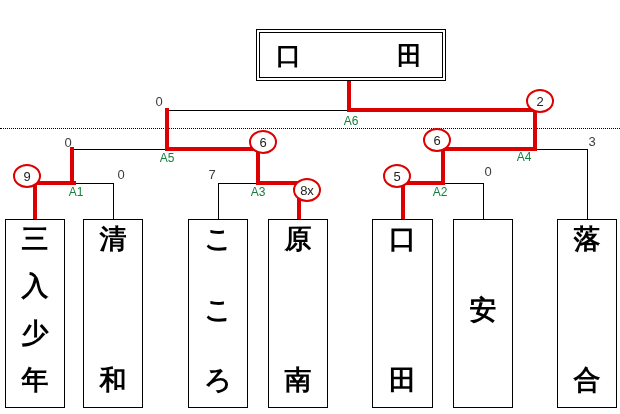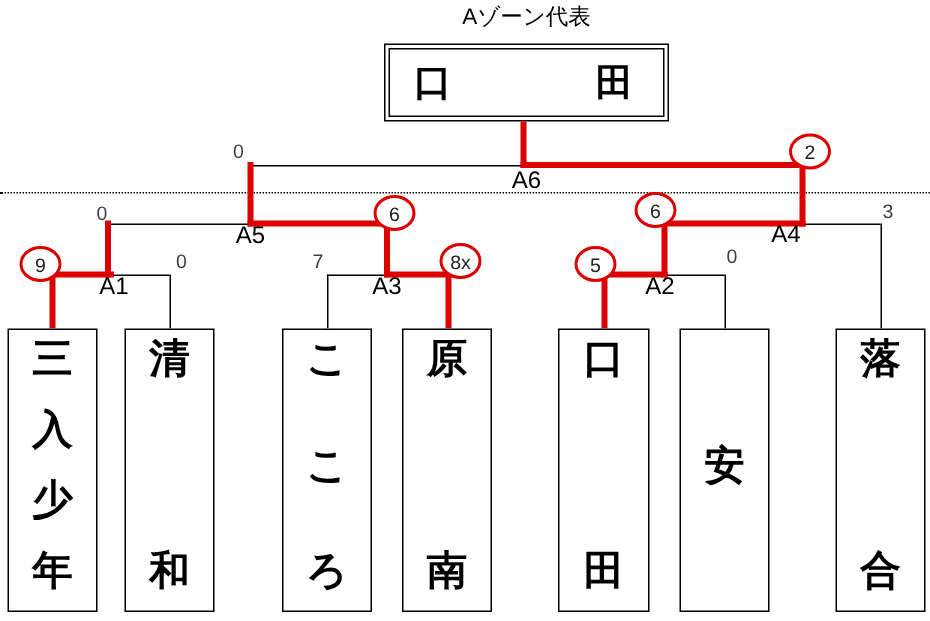--- a/index.html
+++ b/index.html
@@ -33,37 +33,36 @@
     font-size:13px; color:#3d3d3d; white-space:nowrap; line-height:1;
   }
   .score.circled {
     min-width:20px; height:20px; padding:0 2px;
     border:2px solid var(--red,#dd0000); border-radius:50%;
     display:flex; align-items:center; justify-content:center;
     background:#fff; color:#222; font-size:13px;
   }
   .mlabel {
     position:absolute; transform:translate(-50%,-50%);
-    font-size:16px; color:#000000; line-height:1;
+    font-size:12px; color:#15803d; line-height:1;
   }
   .team {
     position:absolute; top:219px; height:189px;
     border:1px solid #000; box-sizing:border-box; background:#fff;
     display:flex; flex-direction:column; justify-content:space-between;
     align-items:center; padding:6px 0 13px;
     font-weight:bold; font-size:27px; color:#000; line-height:1;
   }
   .team.single { justify-content:center; }
 </style>
 </head>
 <body>
 
 <div class="stage">
 
-  <div class="title">Aゾーン代表</div>
   <div class="champ-box">
     <div class="champ-inner">
       <span>口</span>
       <span>田</span>
     </div>
   </div>
 
   <div class="dotted"></div>
 
   <div class="ln k" style="left:74px;top:183px;width:39px;height:1px"></div>
@@ -91,21 +90,21 @@
   <div class="ln r" style="left:441px;top:147px;width:96px;height:4px"></div>
   <div class="ln r" style="left:533px;top:108px;width:4px;height:43px"></div>
   <div class="ln r" style="left:347px;top:108px;width:190px;height:4px"></div>
   <div class="ln r" style="left:347px;top:81px;width:4px;height:31px"></div>
 
   <span class="score circled" style="left:27px;top:176px">9</span>
   <span class="score" style="left:121px;top:174px">0</span>
   <span class="score circled" style="left:397px;top:176px">5</span>
   <span class="score" style="left:488px;top:171px">0</span>
   <span class="score" style="left:212px;top:174px">7</span>
-  <span class="score circled" style="left:307px;top:174px">8x</span>
+  <span class="score circled" style="left:307px;top:190px">8x</span>
   <span class="score circled" style="left:437px;top:140px">6</span>
   <span class="score" style="left:592px;top:141px">3</span>
   <span class="score" style="left:68px;top:142px">0</span>
   <span class="score circled" style="left:263px;top:142px">6</span>
   <span class="score" style="left:159px;top:101px">0</span>
   <span class="score circled" style="left:540px;top:101px">2</span>
 
   <span class="mlabel" style="left:76px;top:192px">A1</span>
   <span class="mlabel" style="left:440px;top:192px">A2</span>
   <span class="mlabel" style="left:258px;top:192px">A3</span>

